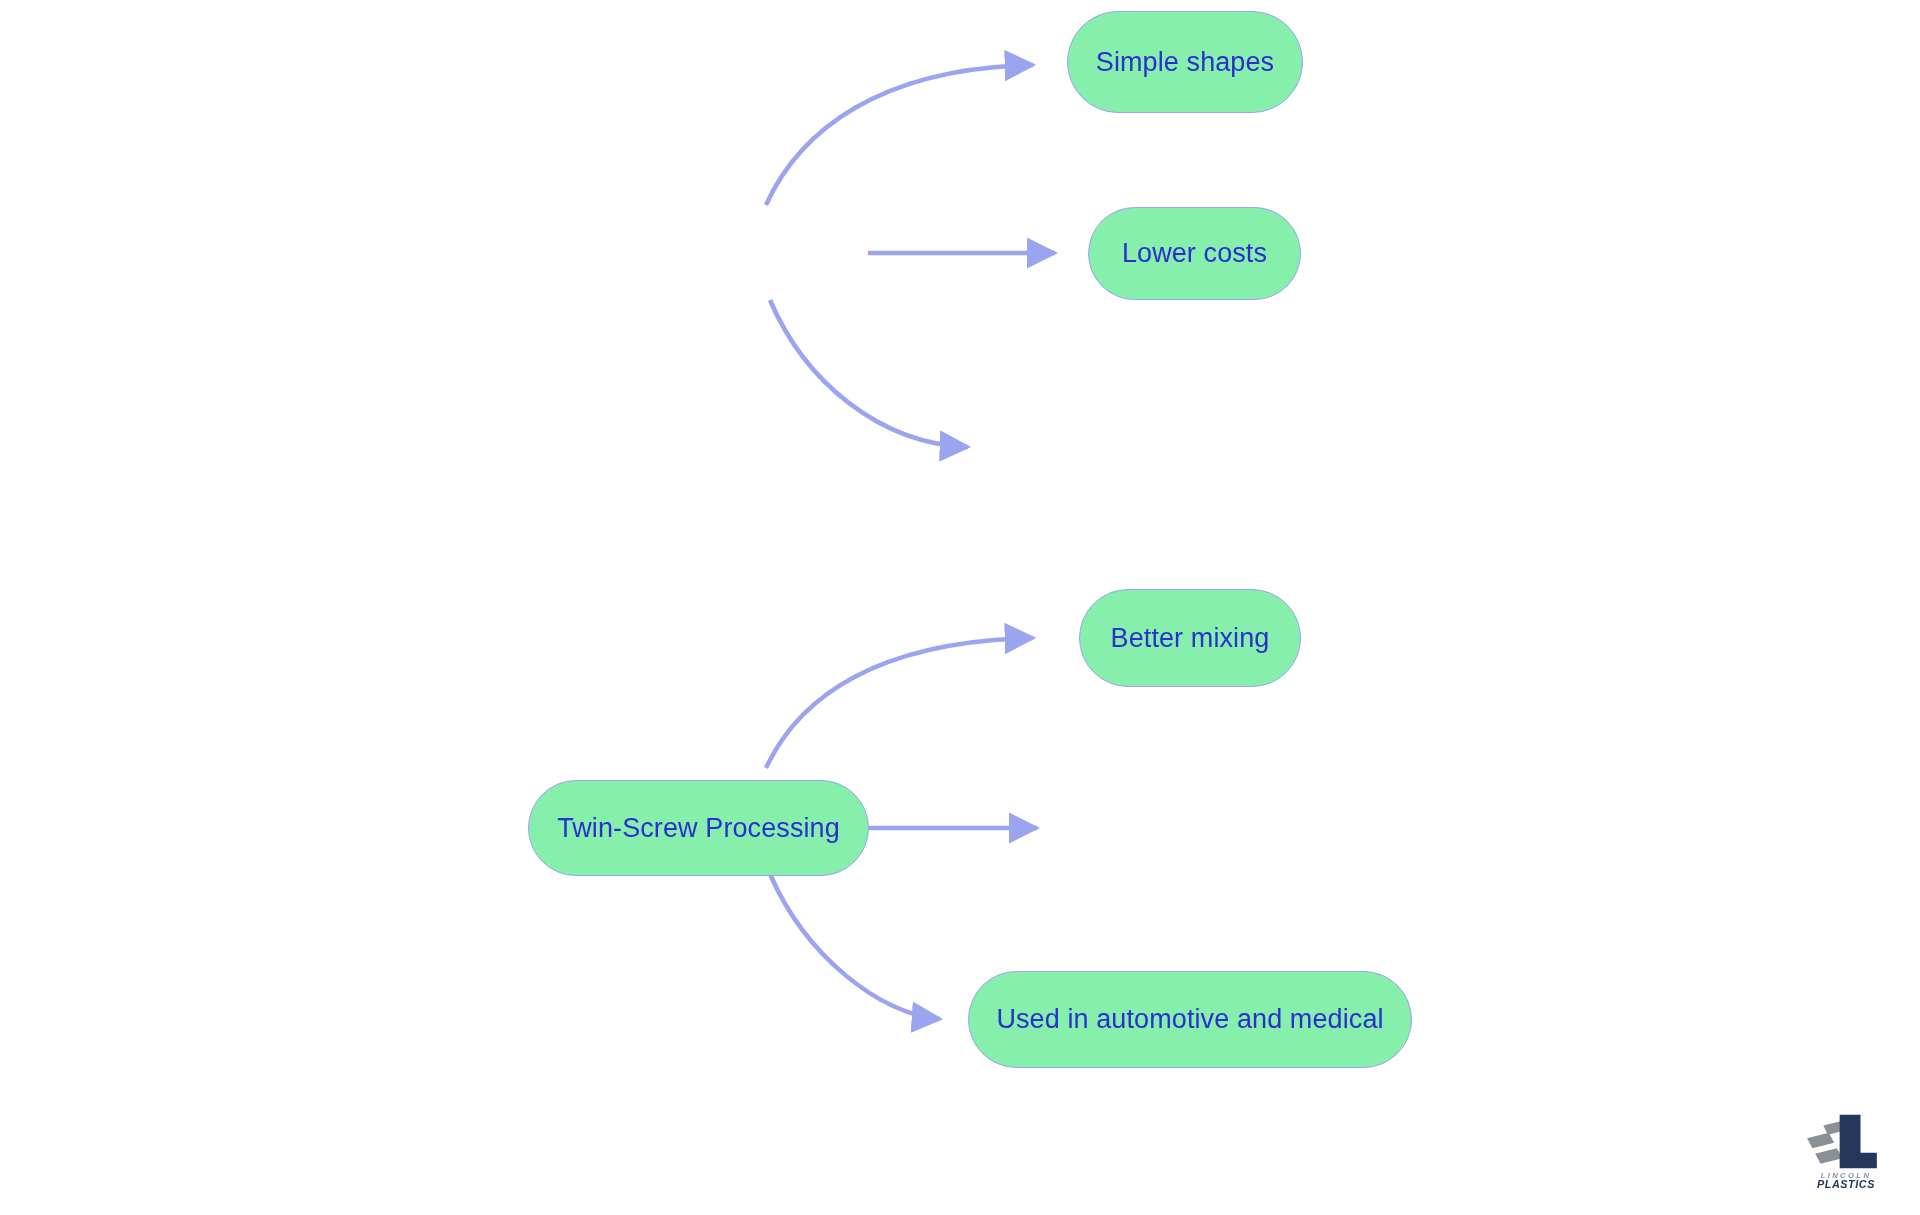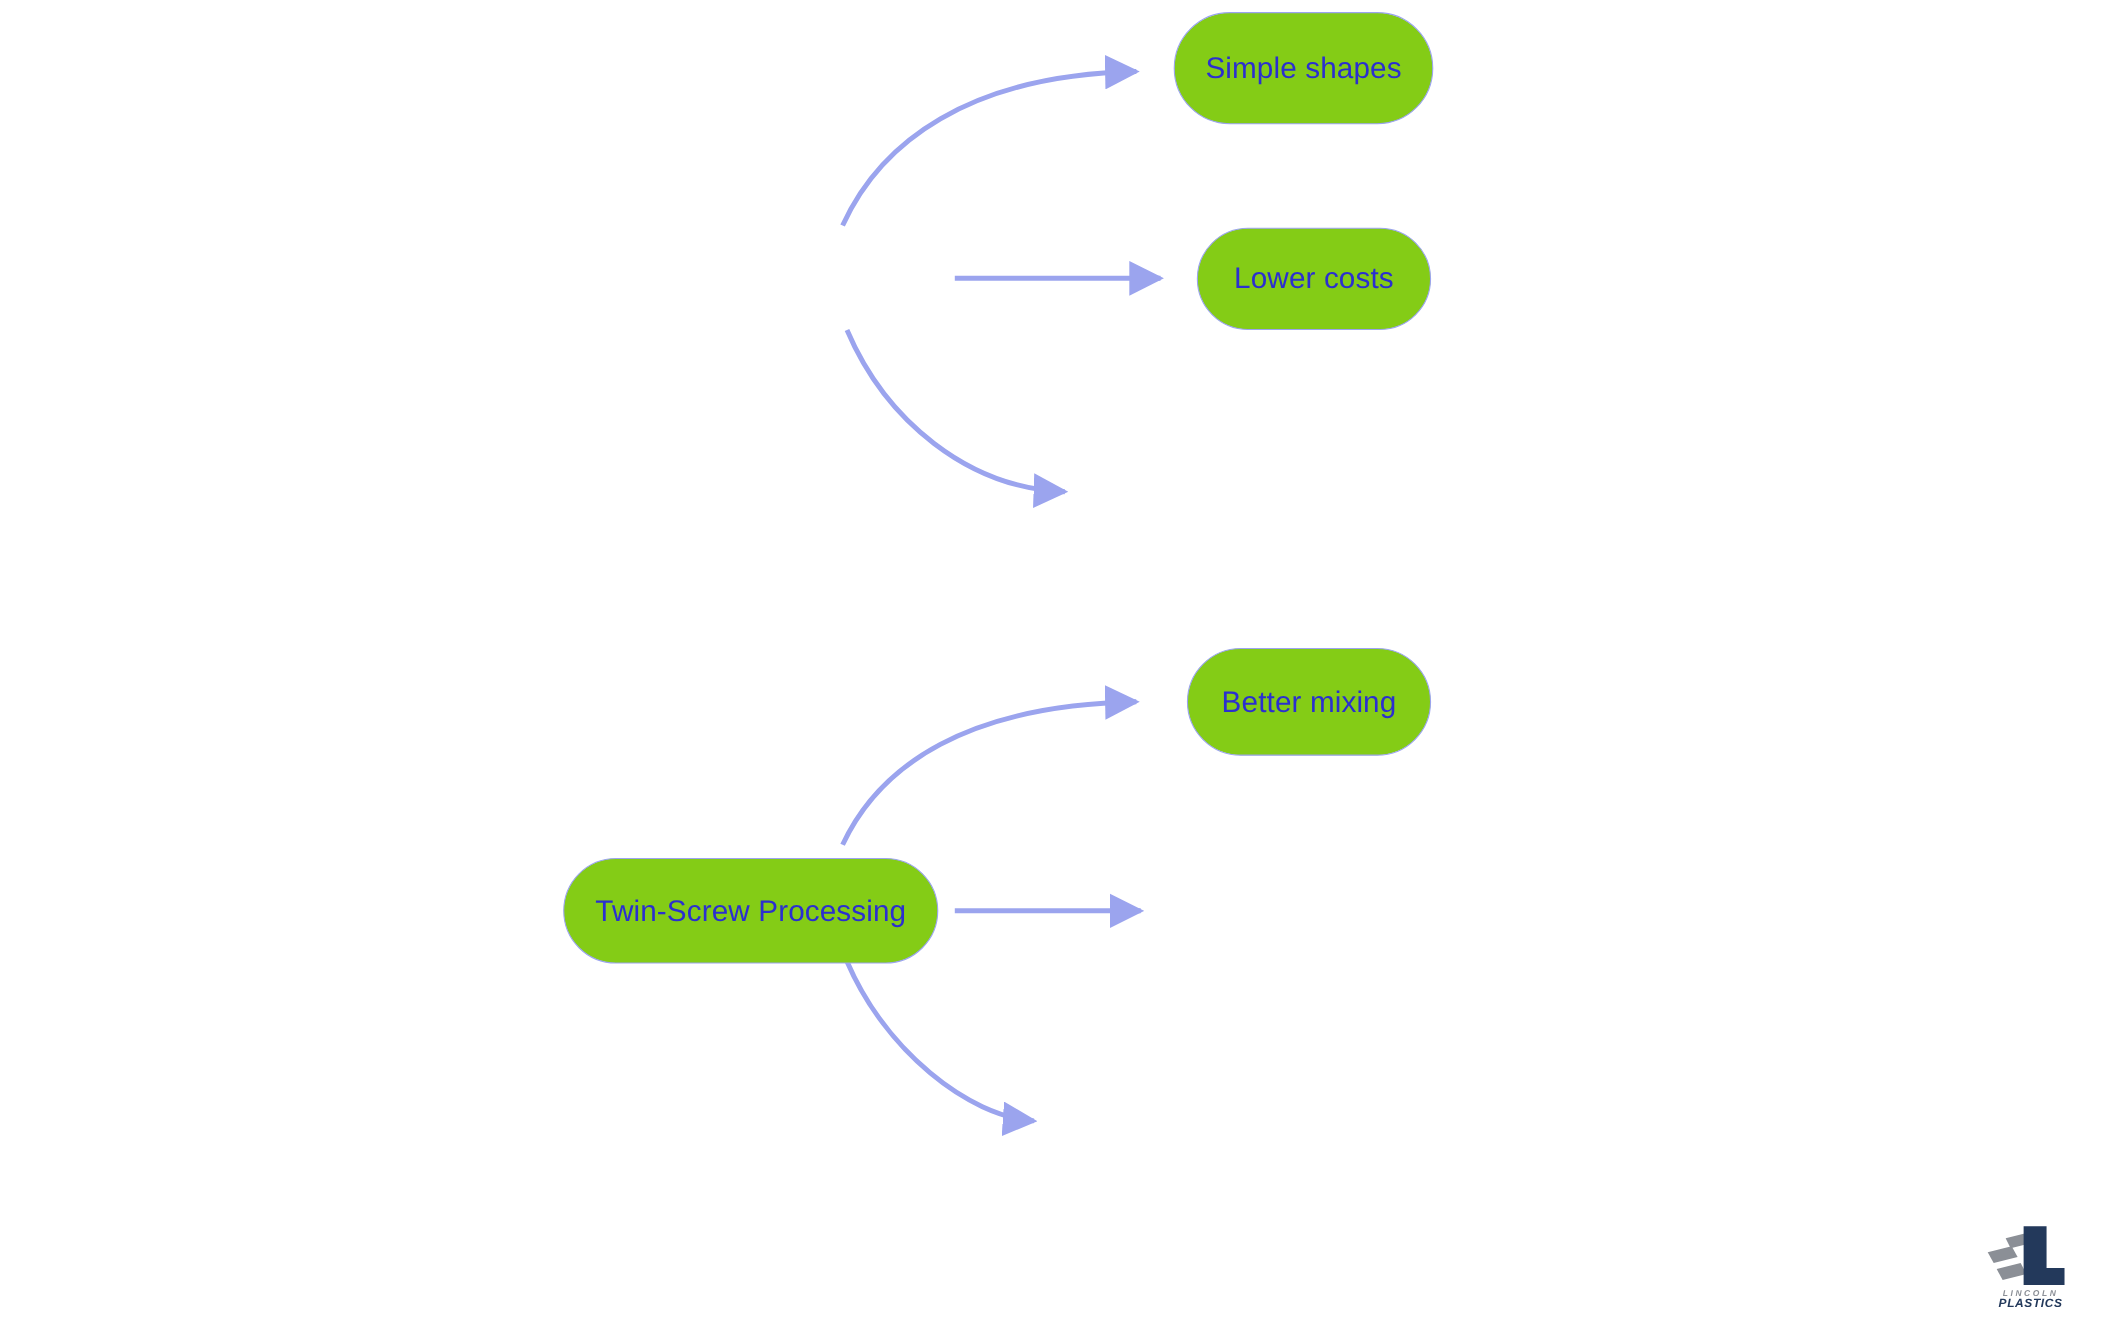--- a/index.html
+++ b/index.html
@@ -7,21 +7,21 @@
     width:1920px;height:1215px;
     background:#ffffff;
     font-family:"Liberation Sans","DejaVu Sans",sans-serif;
     overflow:hidden;position:relative;
   }
   #canvas{position:absolute;inset:0;width:1920px;height:1215px;}
   .edge-layer{position:absolute;left:0;top:0;width:1920px;height:1215px;pointer-events:none;}
   .node{
     position:absolute;
     display:flex;align-items:center;justify-content:center;
-    background:#84cc16;
+    background:#86efac;
     border:1.6px solid #9ba4ee;
     border-radius:999px;
     color:#2b2fd0;
     font-size:27px;
     letter-spacing:.1px;
     white-space:nowrap;
     box-sizing:border-box;
     text-align:right;
   }
   .logo{position:absolute;left:1800px;top:1112px;width:92px;height:78px;}
@@ -51,29 +51,32 @@
 
   <div class="node" style="left:1067px;top:11px;width:236px;height:102px;">
     <span>Simple shapes</span>
   </div>
 
   <div class="node" style="left:1088px;top:207px;width:213px;height:93px;">
     <span>Lower costs</span>
   </div>
 
 
-  <div class="node" style="left:512px;top:780px;width:341px;height:96px;">
+  <div class="node" style="left:528px;top:780px;width:341px;height:96px;">
     <span>Twin-Screw Processing</span>
   </div>
 
   <div class="node" style="left:1079px;top:589px;width:222px;height:98px;">
     <span>Better mixing</span>
   </div>
 
 
+  <div class="node" style="left:968px;top:971px;width:444px;height:97px;">
+    <span>Used in automotive and medical</span>
+  </div>
 
   <div class="logo">
     <svg viewBox="0 0 100 86" width="92" height="78" aria-hidden="true">
       <g>
         <path d="M16 46 L40 40 L46 51 L22 57 Z" fill="#8b8f96"></path>
         <path d="M7 29 L31 23 L37 34 L13 40 Z" fill="#8b8f96"></path>
         <path d="M25 15 L45 10 L50 20 L30 25 Z" fill="#8b8f96"></path>
       </g>
       <g>
         <path d="M43 3 L66 3 L66 45 L84 45 L84 62 L43 62 Z" fill="#23395b"></path>

